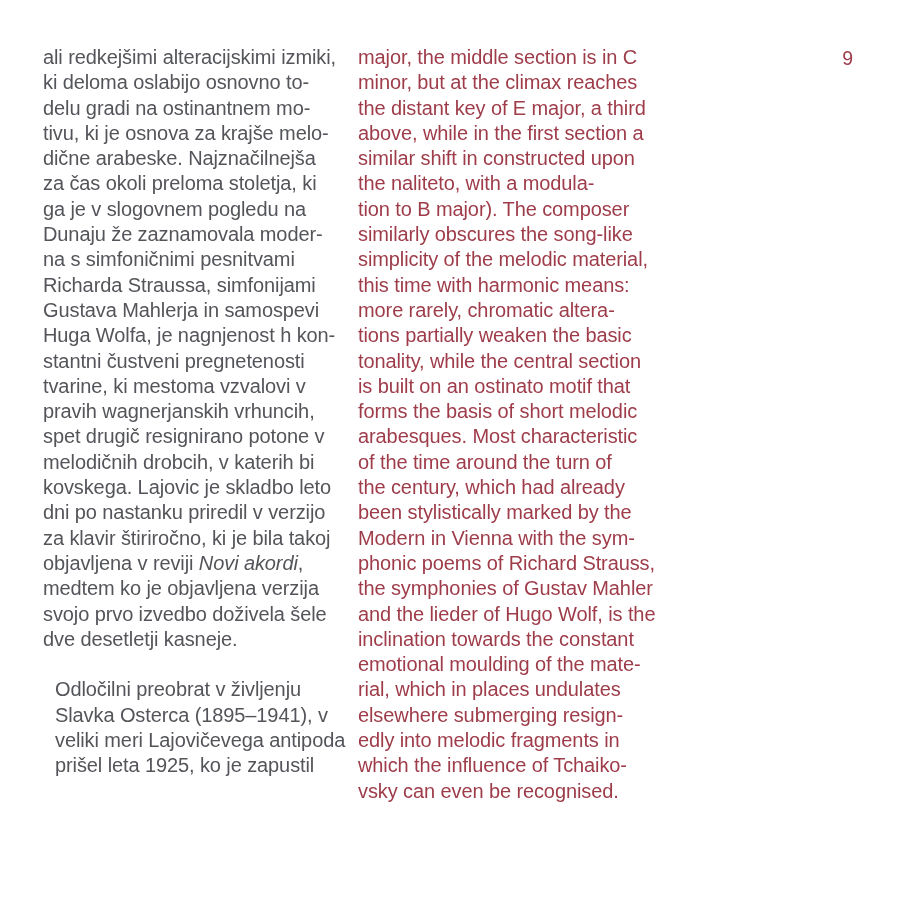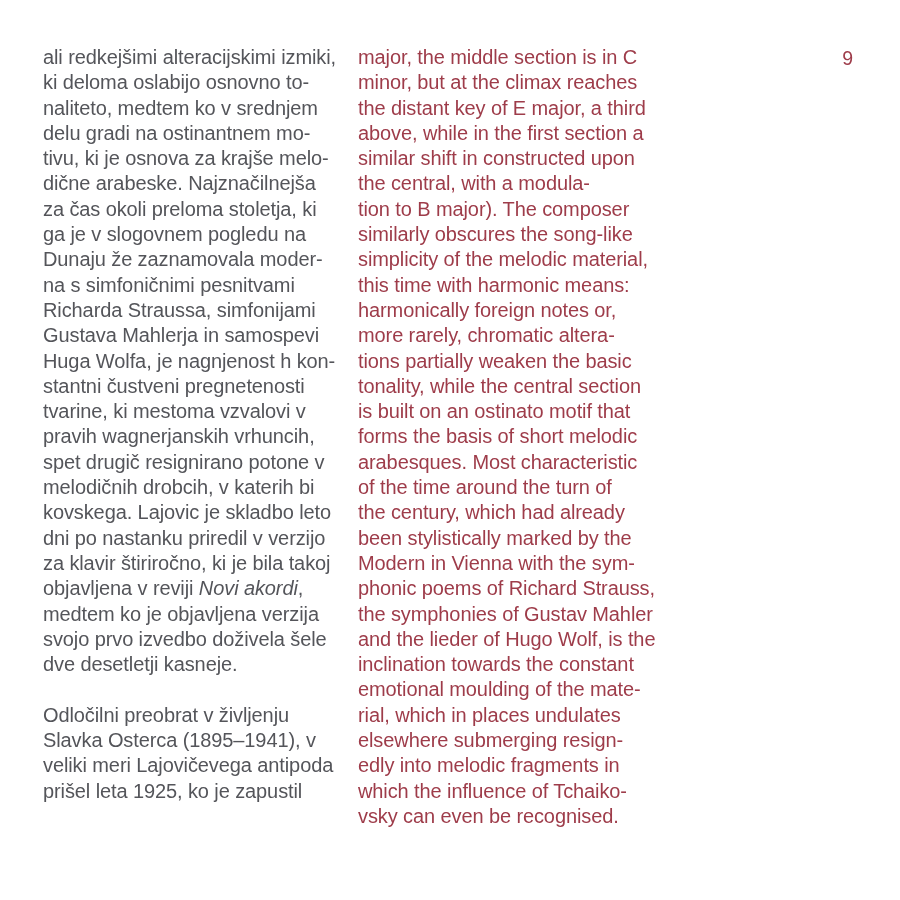--- a/index.html
+++ b/index.html
@@ -45,38 +45,38 @@
   .column-left {
     left: 43px;
     color: var(--body-text);
   }
   .column-right {
     left: 358px;
     color: var(--accent-red);
   }
   .paragraph + .paragraph {
     margin-top: 25.3px;
+    margin-left: 12px;
   }
   .line {
     height: 25.3px;
   }
   .italic {
     font-style: italic;
   }
 </style>
 </head>
 <body>
 
 <div class="page">
   <div class="page-number">9</div>
   <div class="column column-left">
       <div class="paragraph">
         <div class="line">ali redkejšimi alteracijskimi izmiki,</div>
         <div class="line">ki deloma oslabijo osnovno to-</div>
-        <div class="line">naliteto, medtem ko v srednjem</div>
         <div class="line">delu gradi na ostinantnem mo-</div>
         <div class="line">tivu, ki je osnova za krajše melo-</div>
         <div class="line">dične arabeske. Najznačilnejša</div>
         <div class="line">za čas okoli preloma stoletja, ki</div>
         <div class="line">ga je v slogovnem pogledu na</div>
         <div class="line">Dunaju že zaznamovala moder-</div>
         <div class="line">na s simfoničnimi pesnitvami</div>
         <div class="line">Richarda Straussa, simfonijami</div>
         <div class="line">Gustava Mahlerja in samospevi</div>
         <div class="line">Huga Wolfa, je nagnjenost h kon-</div>
@@ -100,26 +100,25 @@
         <div class="line">prišel leta 1925, ko je zapustil</div>
       </div>
     </div>
   <div class="column column-right">
       <div class="paragraph">
         <div class="line">major, the middle section is in C</div>
         <div class="line">minor, but at the climax reaches</div>
         <div class="line">the distant key of E major, a third</div>
         <div class="line">above, while in the first section a</div>
         <div class="line">similar shift in constructed upon</div>
-        <div class="line">the central, with a modula-</div>
+        <div class="line">the naliteto, with a modula-</div>
         <div class="line">tion to B major). The composer</div>
         <div class="line">similarly obscures the song-like</div>
         <div class="line">simplicity of the melodic material,</div>
         <div class="line">this time with harmonic means:</div>
-        <div class="line">harmonically foreign notes or,</div>
         <div class="line">more rarely, chromatic altera-</div>
         <div class="line">tions partially weaken the basic</div>
         <div class="line">tonality, while the central section</div>
         <div class="line">is built on an ostinato motif that</div>
         <div class="line">forms the basis of short melodic</div>
         <div class="line">arabesques. Most characteristic</div>
         <div class="line">of the time around the turn of</div>
         <div class="line">the century, which had already</div>
         <div class="line">been stylistically marked by the</div>
         <div class="line">Modern in Vienna with the sym-</div>

